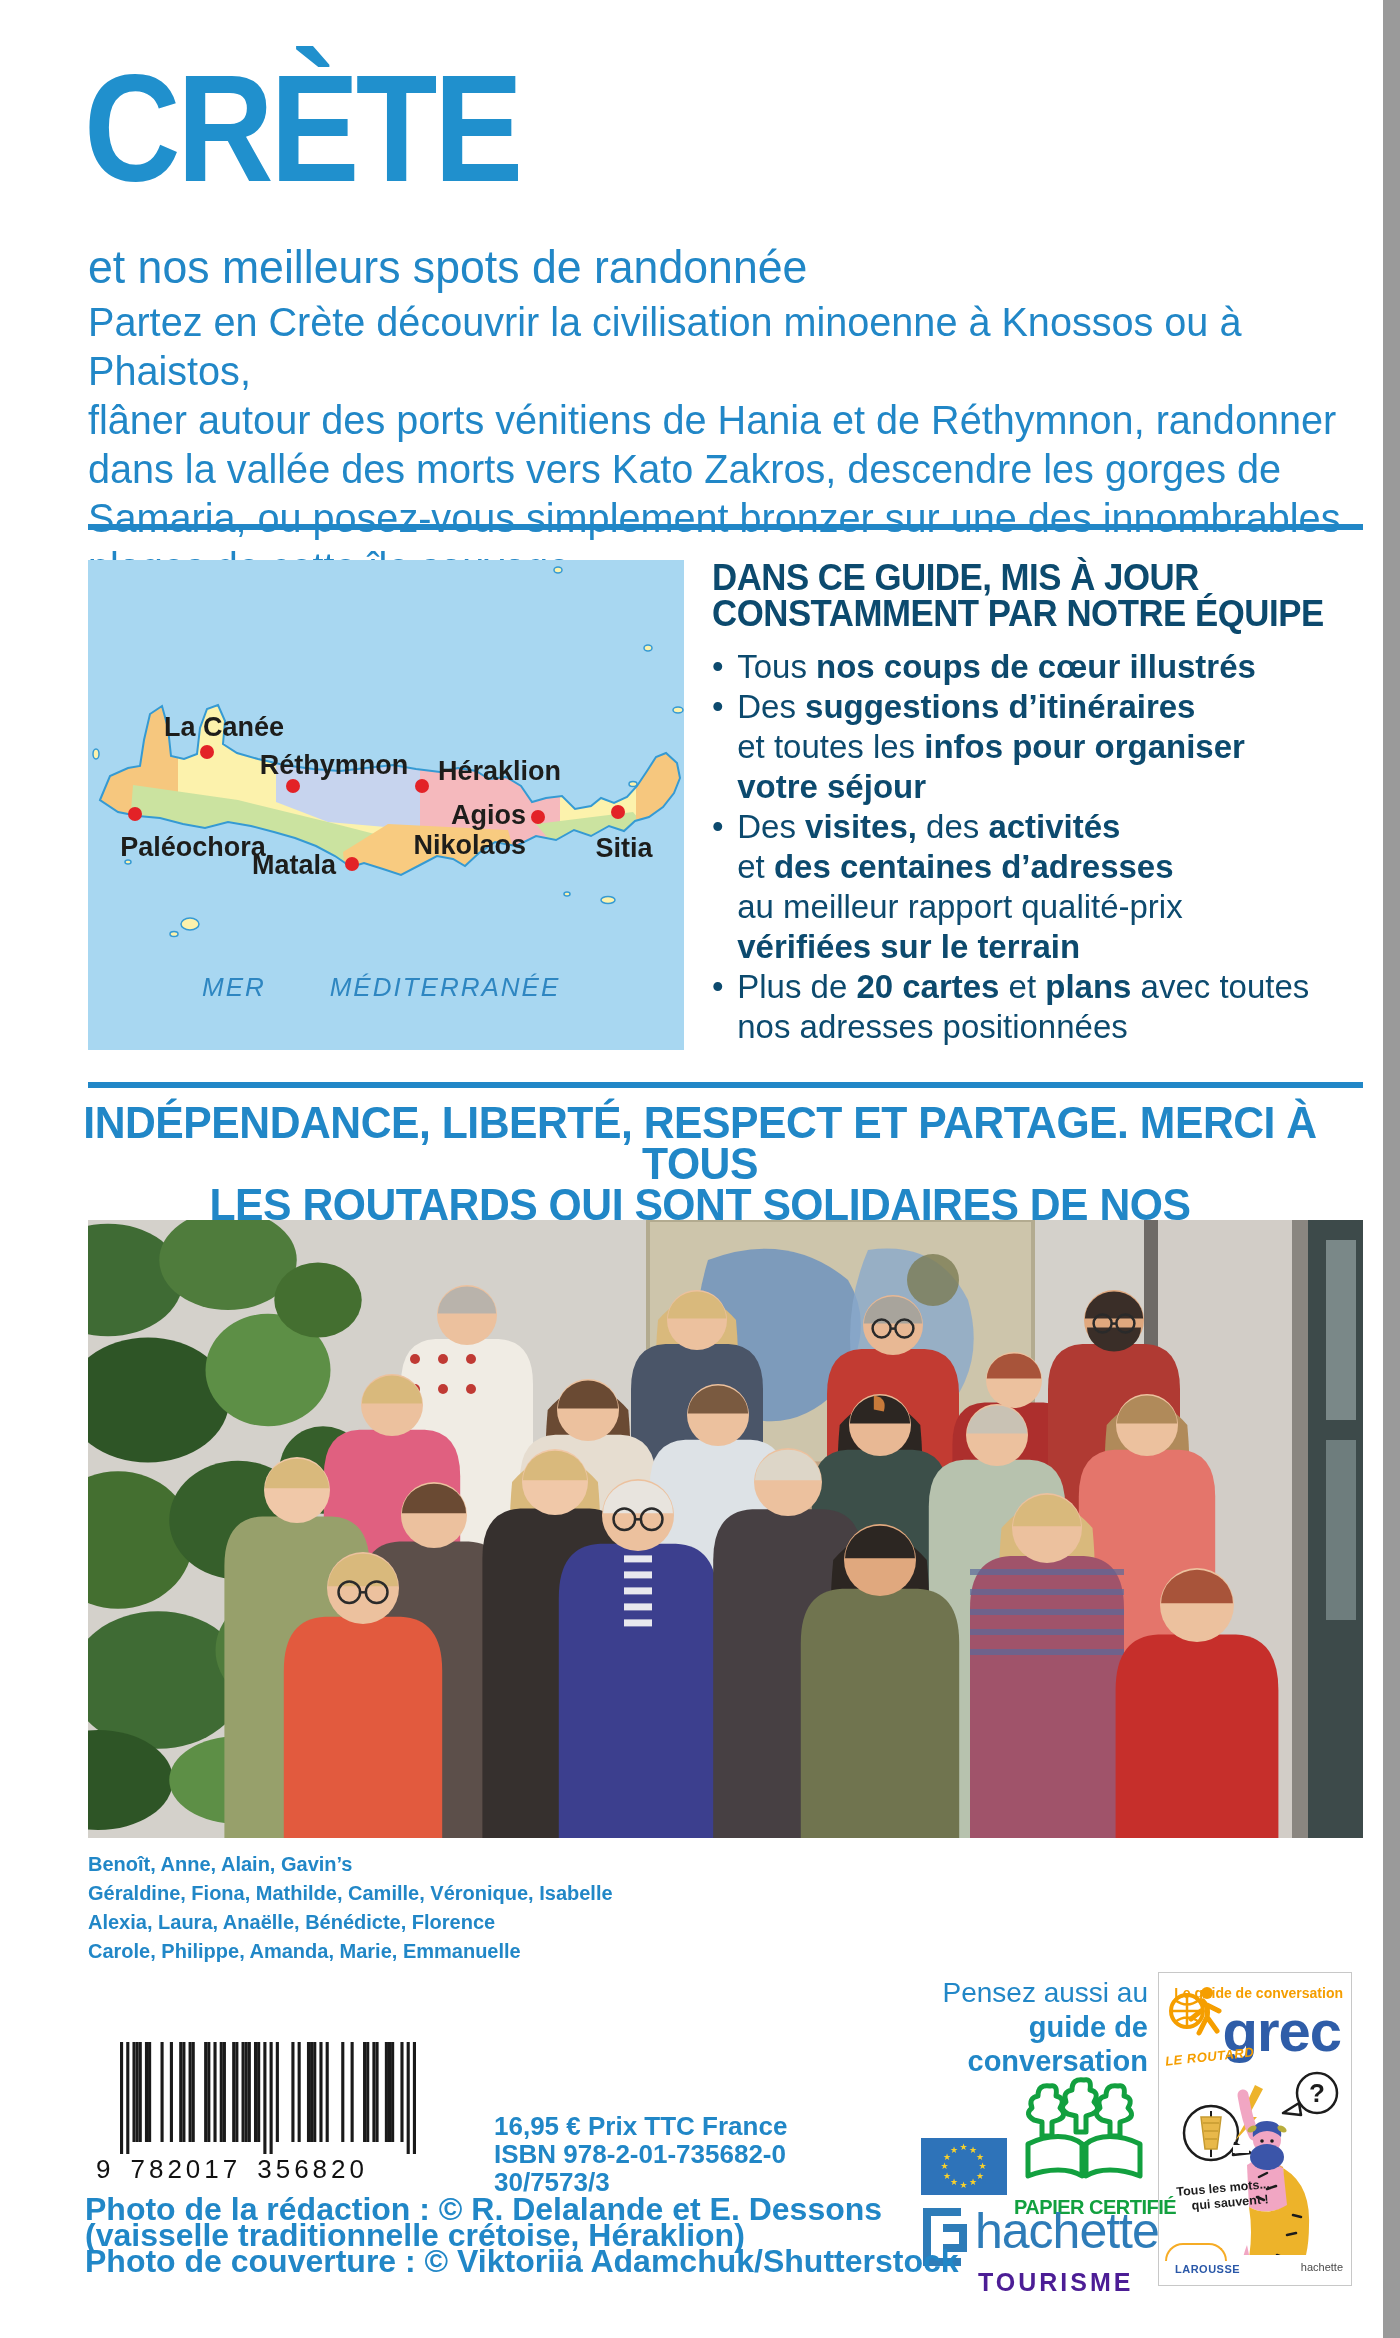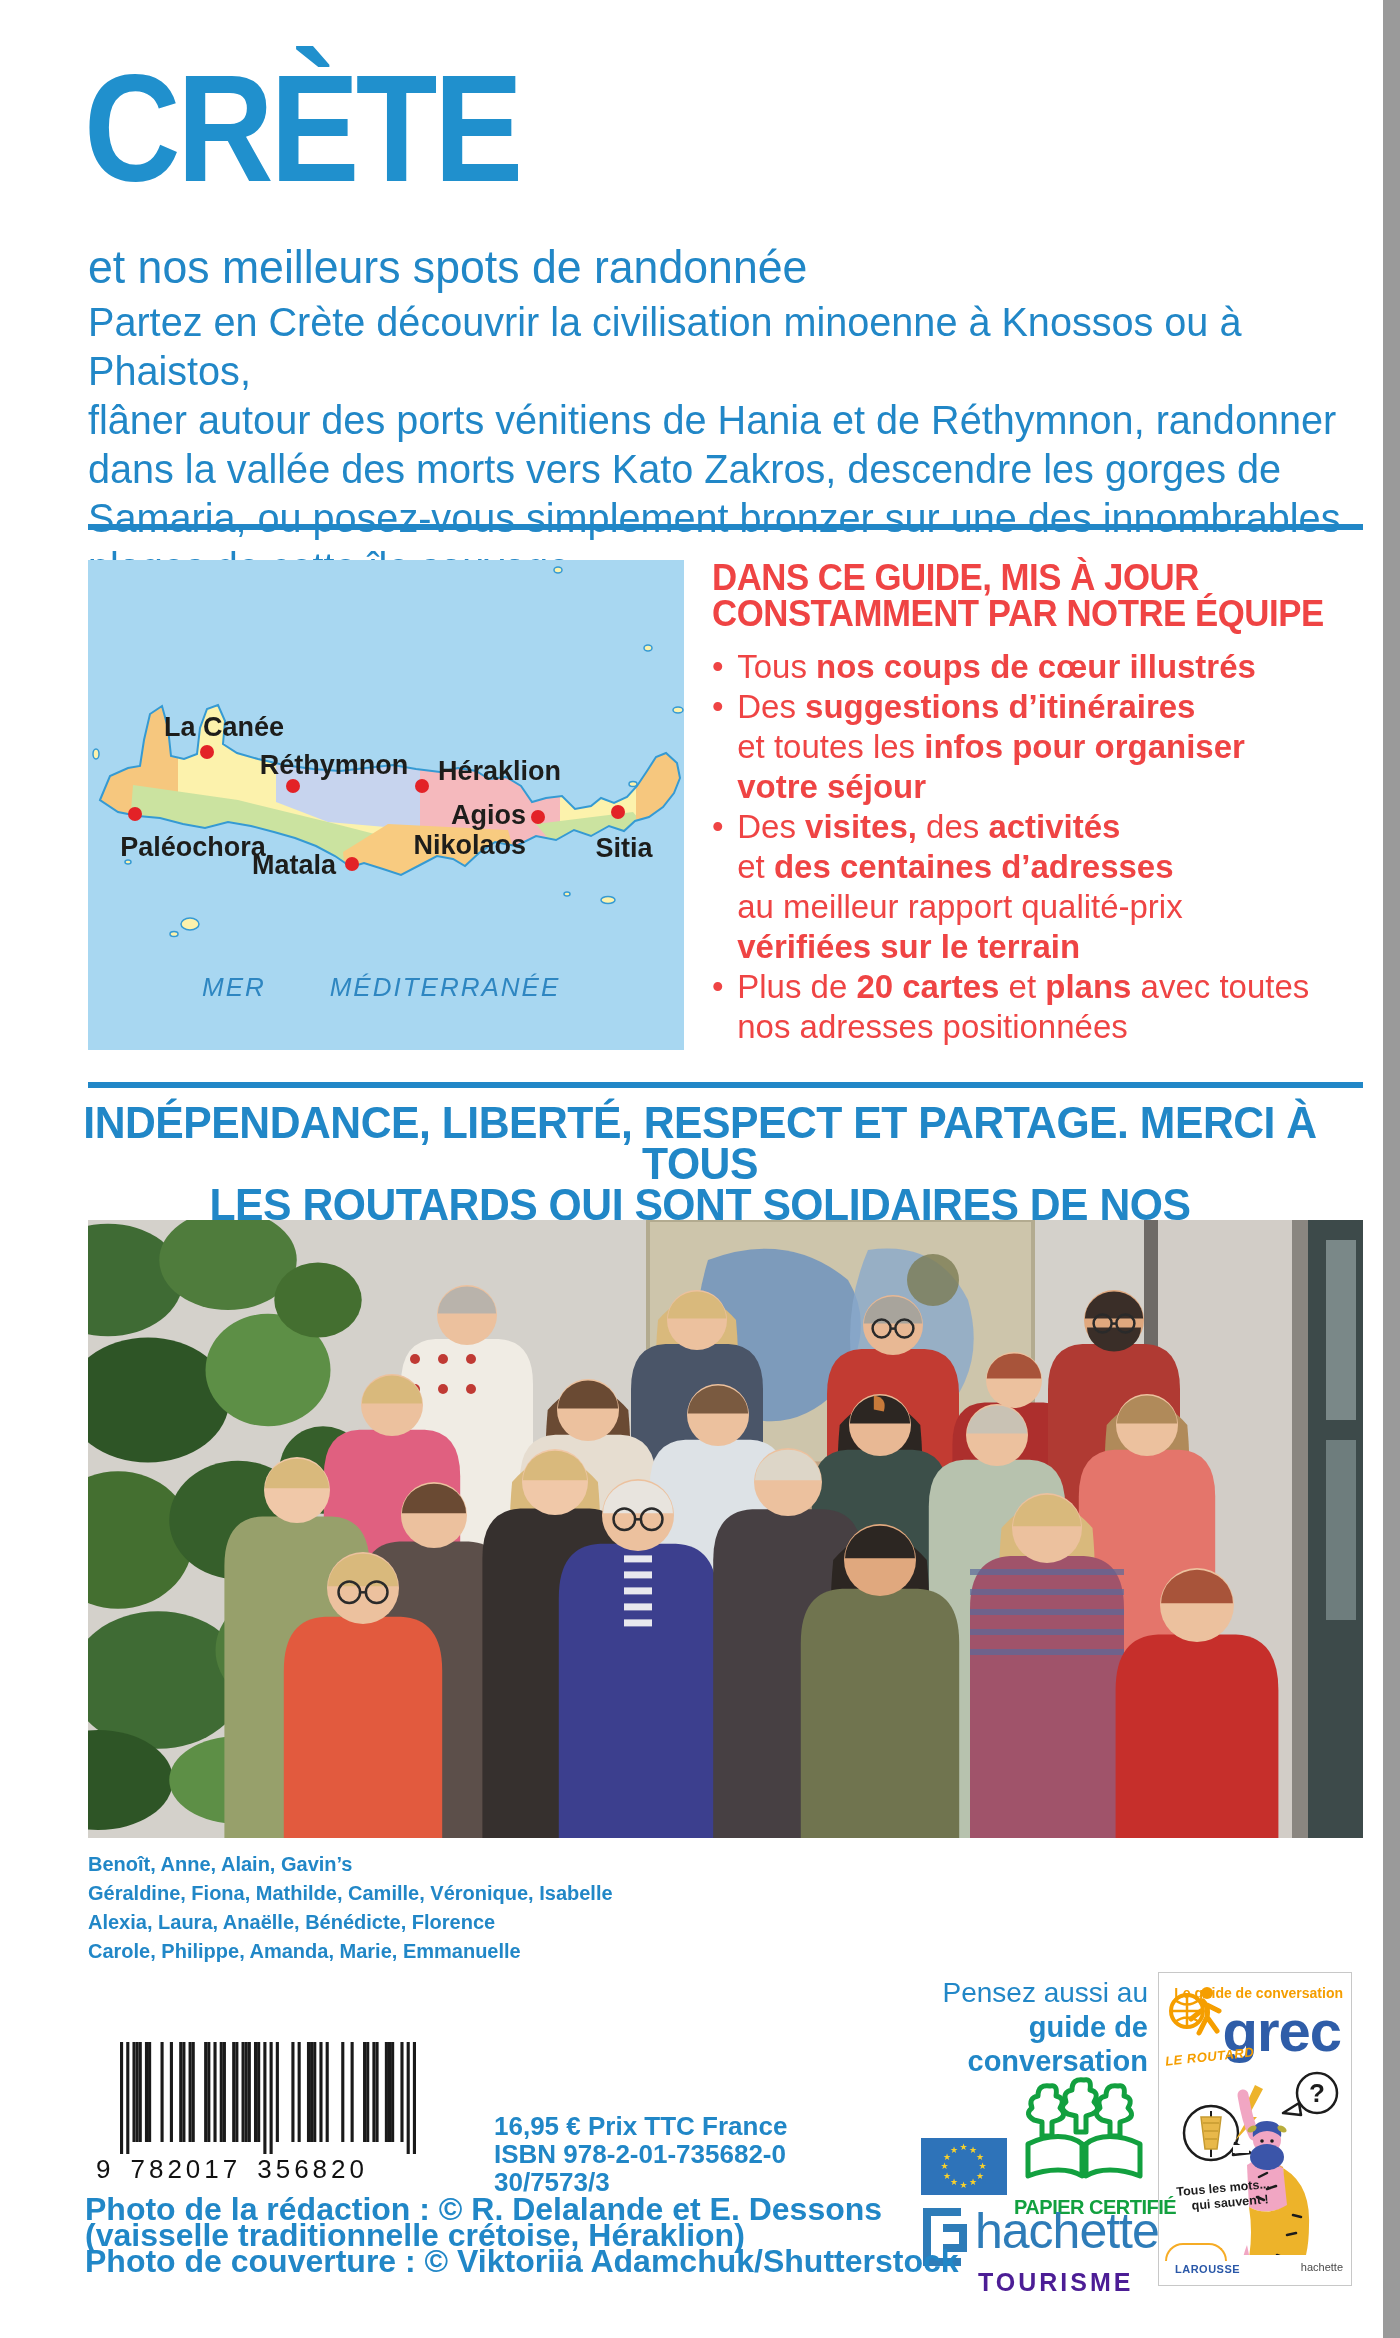--- a/index.html
+++ b/index.html
@@ -18,21 +18,21 @@
   #rule1{top:524px;}
   #rule2{top:1082px;}
 
   
   #map{left:88px;top:560px;width:596px;height:490px;}
   #map svg{display:block;}
   .citylabel{font:bold 27px "Liberation Sans", sans-serif;fill:#1d1d1b;}
   .sealabel{font:italic 26px "Liberation Sans", sans-serif;fill:#2e86c1;letter-spacing:2px;}
 
   
-  #guide{left:712px;top:560px;width:660px;color:#ef4444;}
+  #guide{left:712px;top:560px;width:660px;color:#0c4a6e;}
   #guide .ghead{font-size:37px;font-weight:bold;line-height:36px;letter-spacing:-.5px;
                 transform:scaleX(.94);transform-origin:left top;white-space:nowrap;}
   #bullets{margin-top:14px;font-size:34px;line-height:40px;transform:scaleX(.97);transform-origin:left top;}
   .bullet{position:relative;padding-left:26px;}
   .bullet .bdot{position:absolute;left:0;top:0;}
   .bline{white-space:nowrap;}
 
   
   #banner{left:60px;top:1102px;width:1280px;text-align:center;color:#2187c7;
           font-size:44px;font-weight:bold;line-height:41px;letter-spacing:-.5px;}

